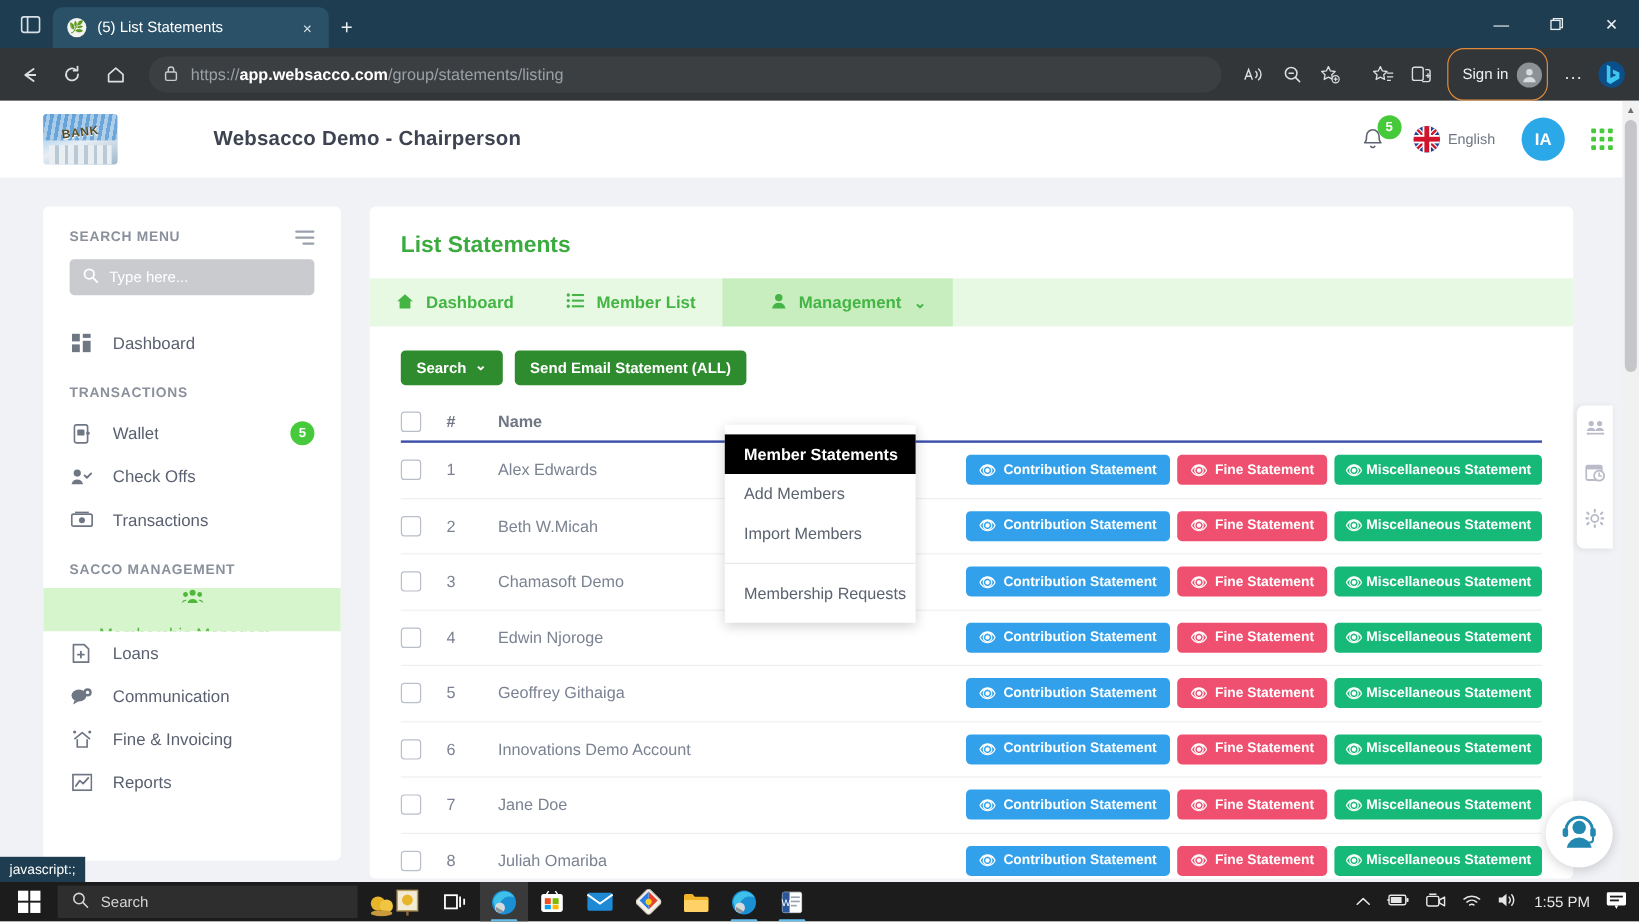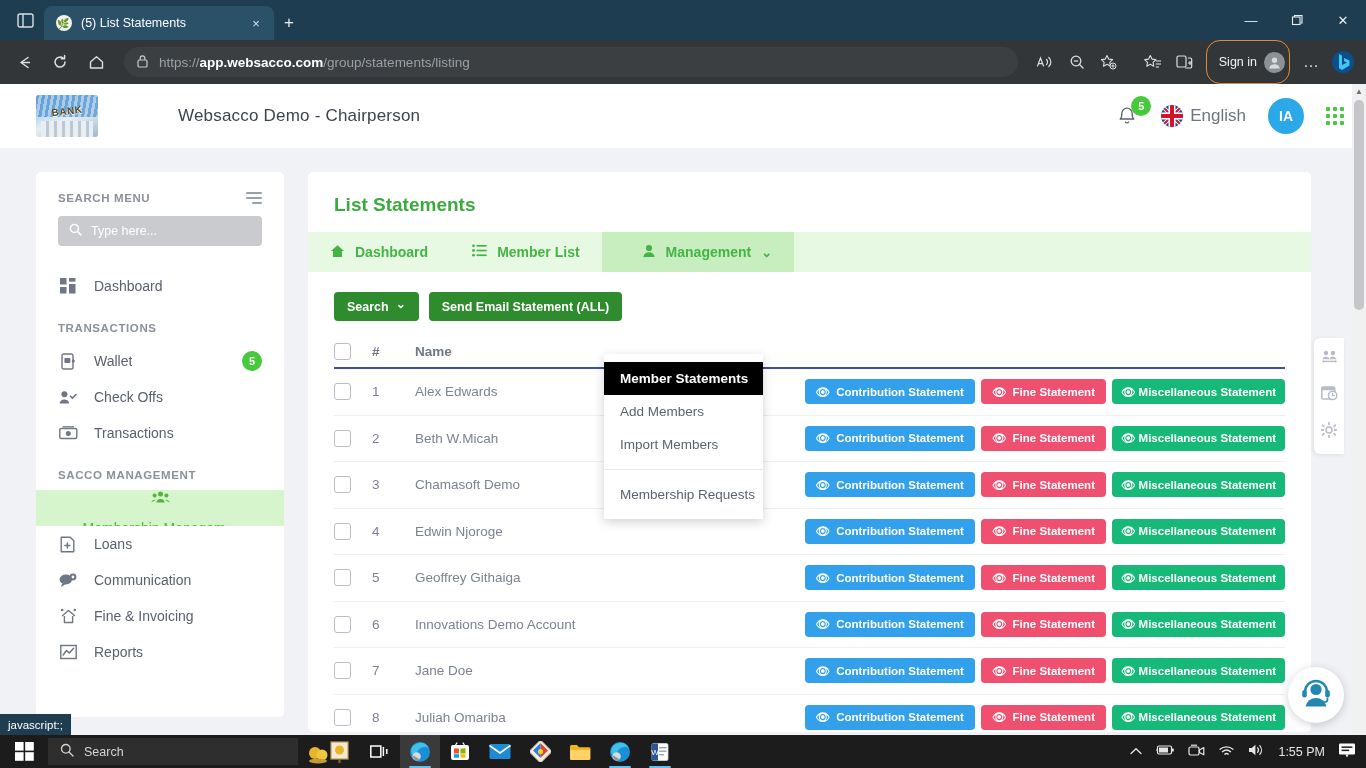--- a/index.html
+++ b/index.html
@@ -82,29 +82,29 @@
   }
   .logo:after {
     content: ""; position: absolute; left: 8%; bottom: 0; width: 84%; height: 38%;
     background: repeating-linear-gradient(90deg, #e9eef3 0 5px, #b9c9d6 5px 8px);
   }
   .logo-word {
     position: absolute; left: 50%; top: 38%; transform: translate(-50%,-50%) rotate(-7deg);
     font-size: 10px; font-weight: bold; color: #5a4a22; letter-spacing: .5px; z-index: 3;
     text-shadow: 0 1px 0 #fff;
   }
-  .app-title { margin-left: 80px; font-size: 17px; font-weight: normal; color: #3d4350; letter-spacing: .2px; }
+  .app-title { margin-left: 80px; font-size: 17px; font-weight: bold; color: #3d4350; letter-spacing: .2px; }
   .header-right { margin-left: auto; display: flex; align-items: center; gap: 22px; }
   .bell-wrap { position: relative; width: 24px; height: 26px; display: flex; align-items: center; justify-content: center; }
   .bell-badge {
     position: absolute; top: -7px; right: -12px; min-width: 20px; height: 20px; border-radius: 10px;
     background: #46c93a; color: #fff; font-size: 11px; font-weight: bold;
     display: flex; align-items: center; justify-content: center; padding: 0 5px;
   }
-  .lang { display: flex; align-items: center; gap: 7px; font-size: 17px; color: #6d7480; }
+  .lang { display: flex; align-items: center; gap: 7px; font-size: 12px; color: #6d7480; }
   .flag { width: 22px; height: 22px; border-radius: 50%; overflow: hidden; position: relative;
     background: #1d3f92; flex-shrink: 0; }
   .flag .d1, .flag .d2 { position: absolute; left: 50%; top: 50%; width: 34px; height: 4px;
     background: #fff; transform-origin: center; }
   .flag .d1 { transform: translate(-50%,-50%) rotate(45deg); }
   .flag .d2 { transform: translate(-50%,-50%) rotate(-45deg); }
   .flag .d1r, .flag .d2r { position: absolute; left: 50%; top: 50%; width: 34px; height: 2px;
     background: #cf142b; }
   .flag .d1r { transform: translate(-50%,-50%) rotate(45deg); }
   .flag .d2r { transform: translate(-50%,-50%) rotate(-45deg); }

